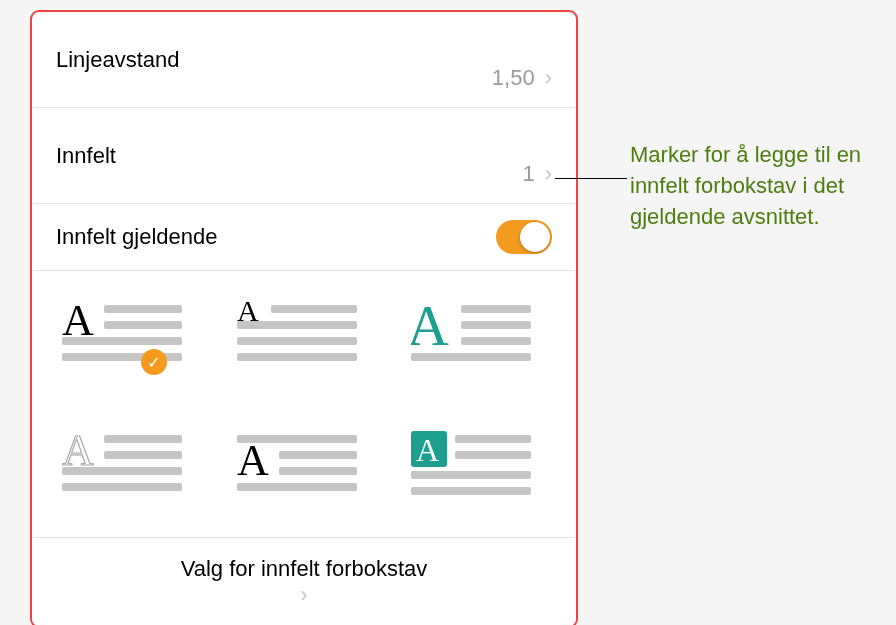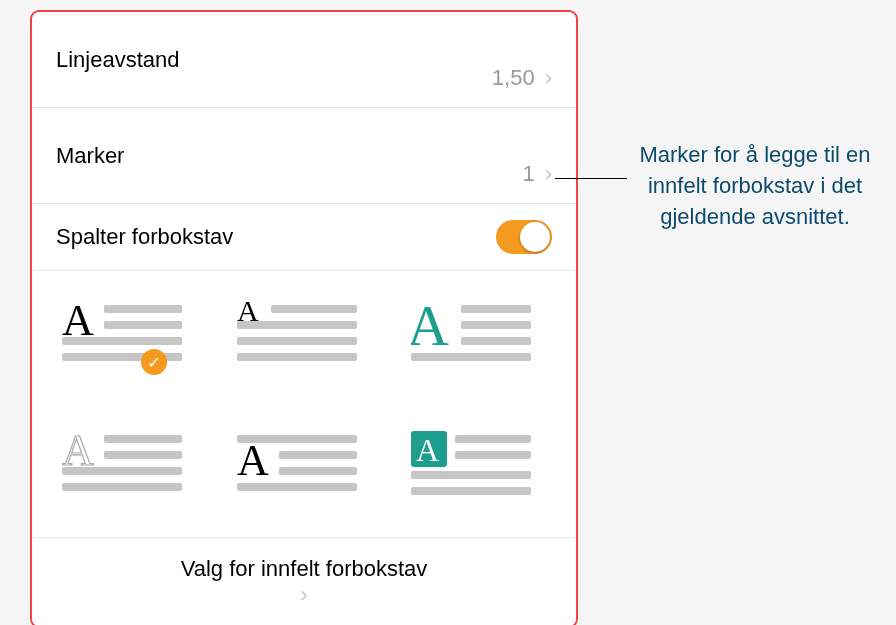--- a/index.html
+++ b/index.html
@@ -102,22 +102,21 @@
       color: #fff;
       font-size: 16px;
     }
     .callout {
       position: absolute;
       left: 630px;
       top: 140px;
       width: 250px;
       font-size: 22px;
       line-height: 1.4;
-      color: #0c4a6e;
-      text-align: center;
+      color: #4d7c0f;
     }
     .callout-line {
       position: absolute;
       left: 555px;
       top: 178px;
       width: 72px;
       height: 1px;
       background: #000;
     }
     .options-row {
@@ -137,29 +136,29 @@
 
   <div class="row">
     <span class="row-label">Linjeavstand</span>
     <span class="row-value">
       <span>1,50</span>
       <span class="chevron">›</span>
     </span>
   </div>
 
   <div class="row">
-    <span class="row-label">Marker</span>
+    <span class="row-label">Innfelt</span>
     <span class="row-value">
       <span>1</span>
       <span class="chevron">›</span>
     </span>
   </div>
 
   <div class="row">
-    <span class="row-label">Spalter forbokstav</span>
+    <span class="row-label">Innfelt gjeldende</span>
     <div class="toggle">
       <div class="toggle-knob"></div>
     </div>
   </div>
 
   <div class="styles-section">
     <div class="styles-grid">
 
       <div class="style-option">
         <svg viewBox="0 0 120 70">

